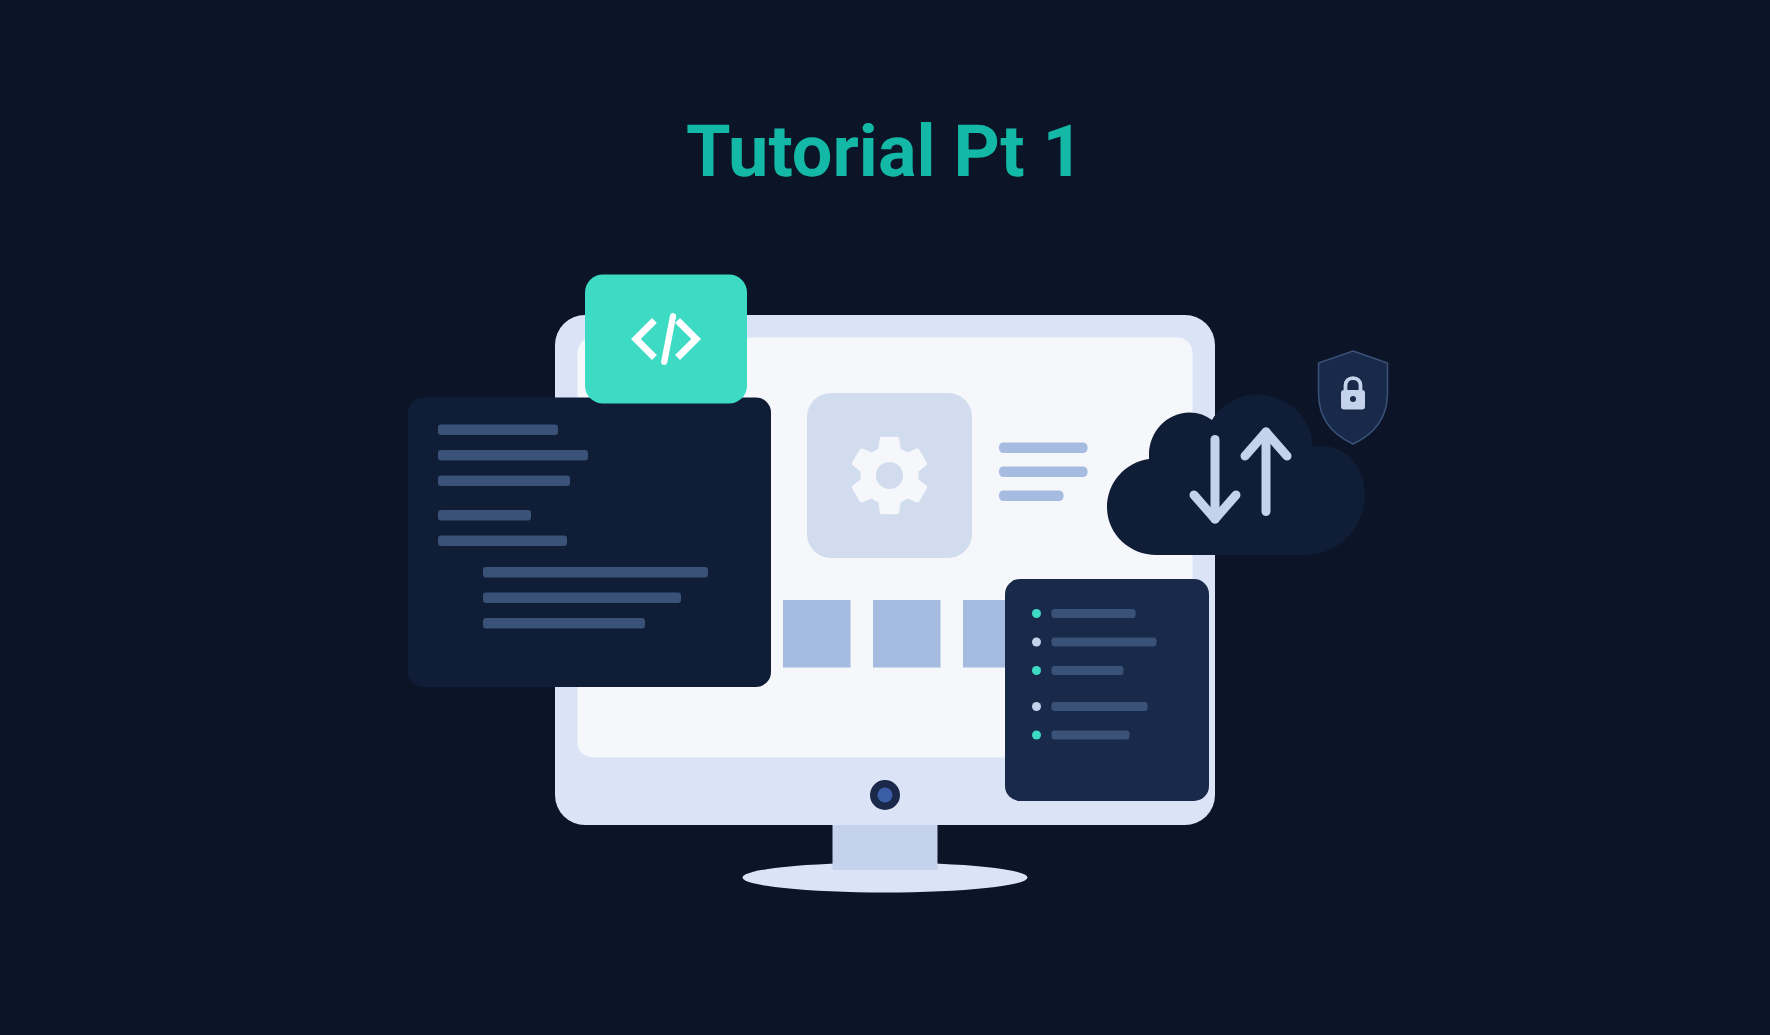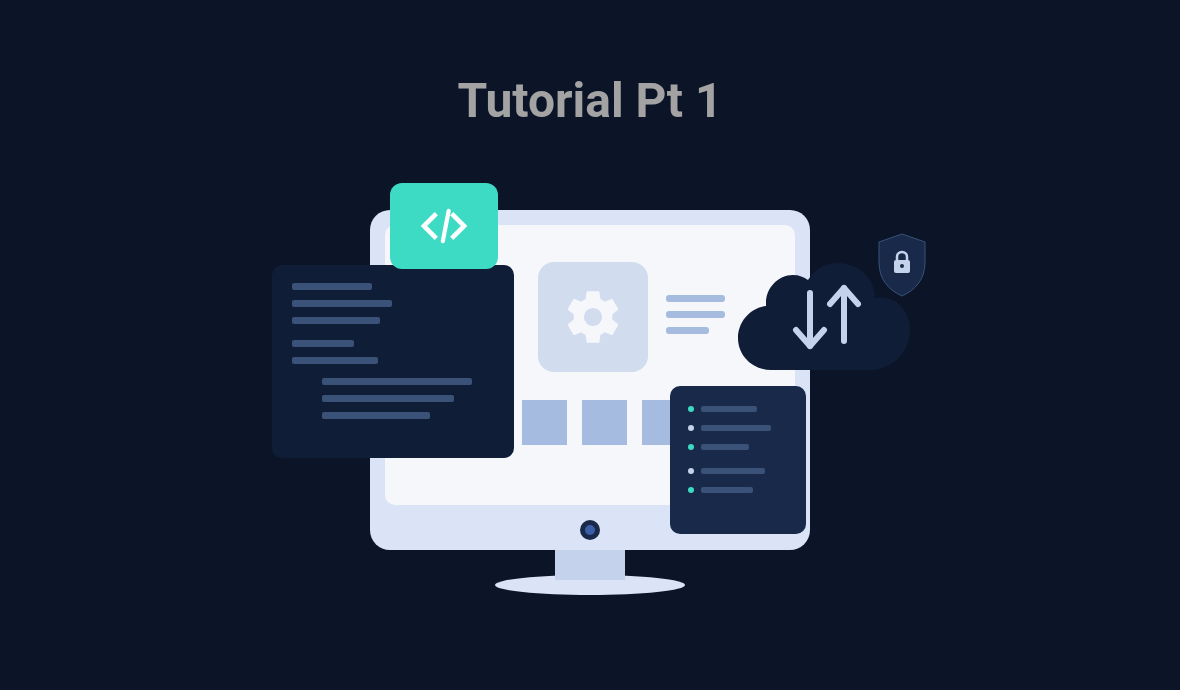--- a/index.html
+++ b/index.html
@@ -5,21 +5,21 @@
 * { margin: 0; padding: 0; box-sizing: border-box; }
 body {
   width: 1180px;
   height: 690px;
   background: #0b1527;
   font-family: -apple-system, BlinkMacSystemFont, "Segoe UI", Roboto, sans-serif;
   overflow: hidden;
   position: relative;
 }
 .title {
-  color: #a3a3a3;
+  color: #14b8a6;
   font-size: 48px;
   font-weight: 700;
   text-align: center;
   margin-top: 72px;
 }
 .illustration {
   position: absolute;
   left: 50%;
   top: 200px;
   transform: translateX(-50%);

